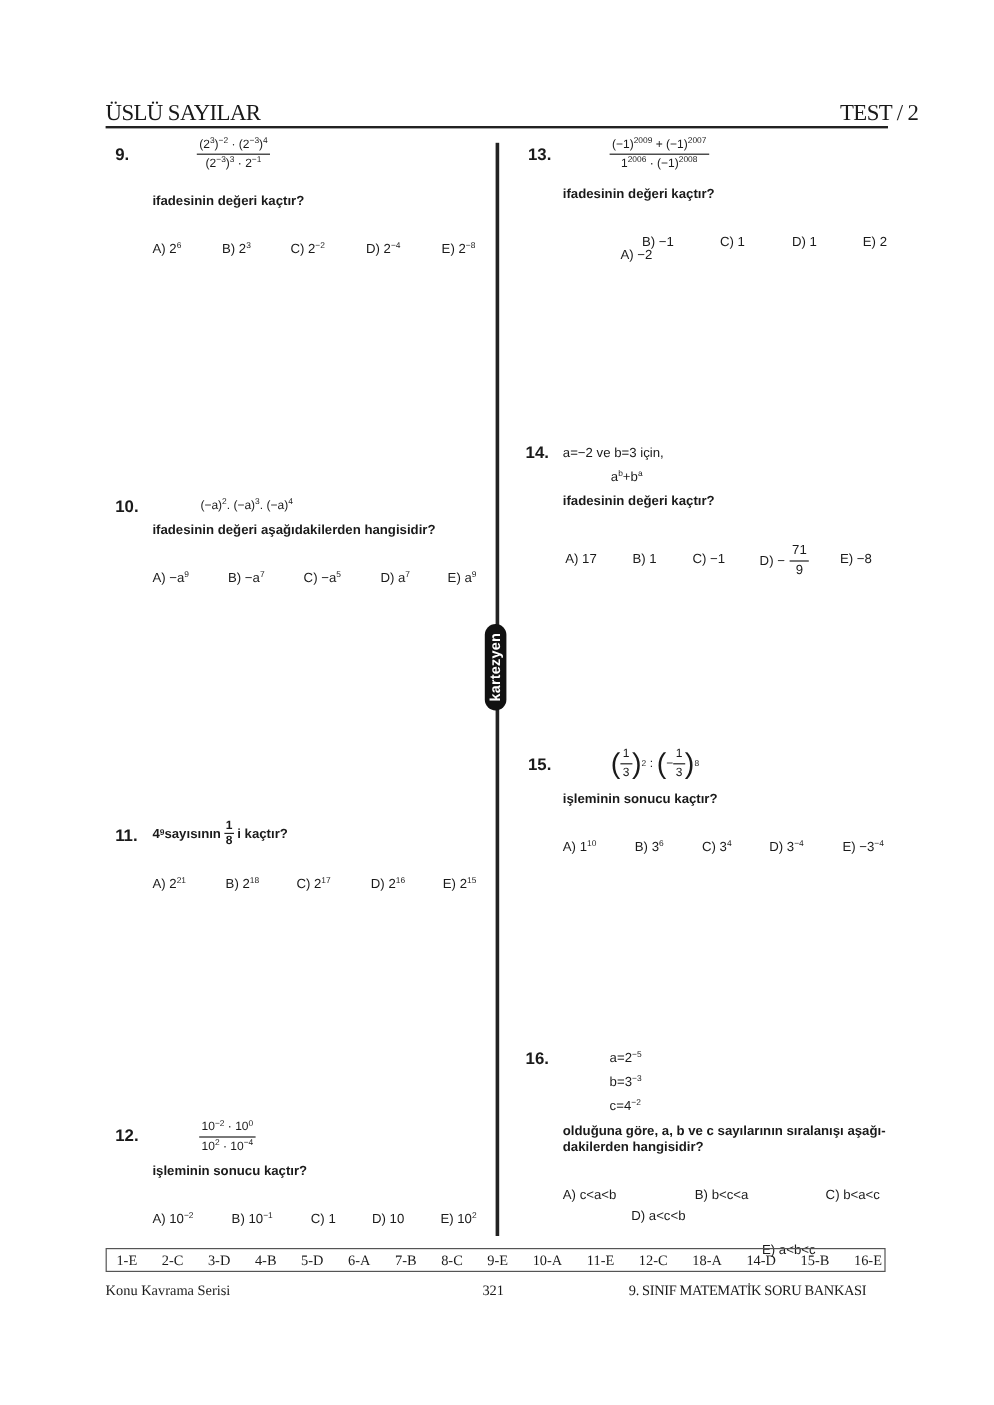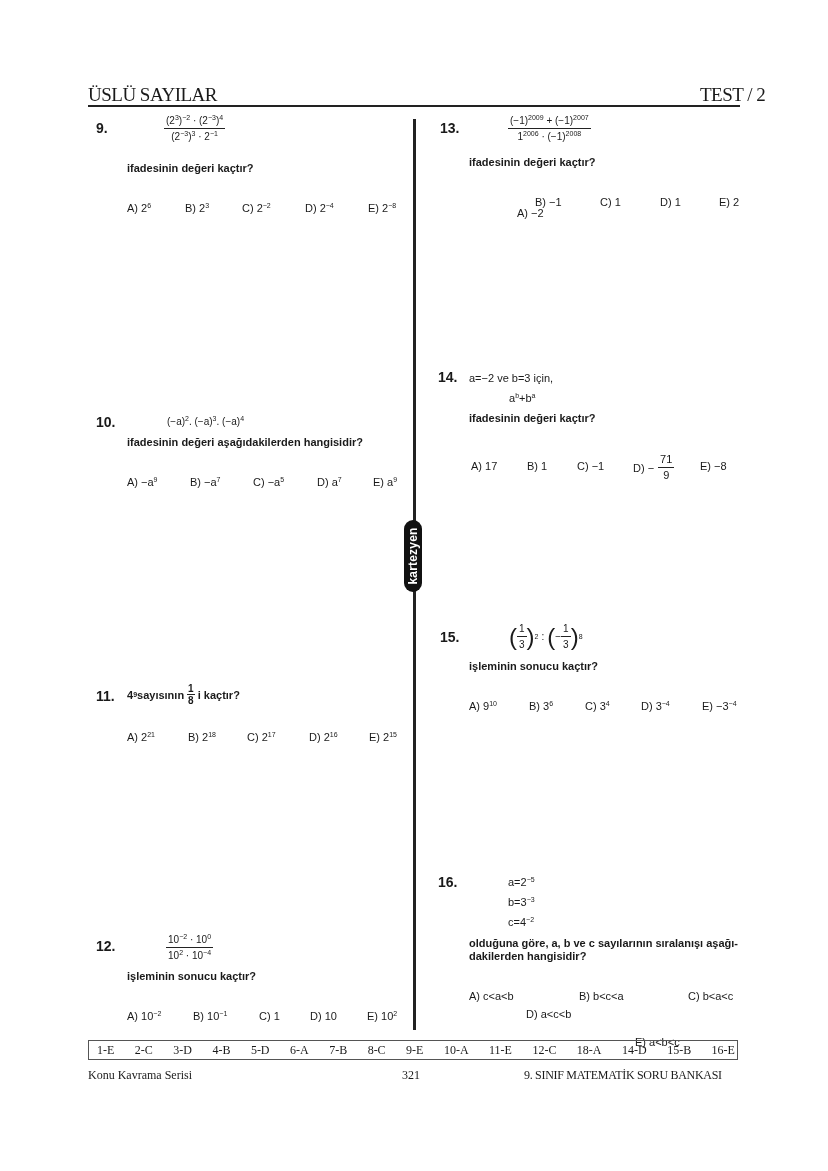--- a/index.html
+++ b/index.html
@@ -136,21 +136,21 @@
   <span class="paren">(</span>
     <span>−</span>
     <span class="frac">
       <span class="num">1</span>
       <span class="den">3</span>
     </span>
     <span class="paren">)</span>
     <sup style="vertical-align:12px">8</sup>
 </div>
 <div class="abs qtext" style="left:469px;top:660px;">işleminin sonucu kaçtır?</div>
-<div class="abs opt" style="left:469px;top:700px;"><span>A) 9</span><sup>10</sup></div>
+<div class="abs opt" style="left:469px;top:700px;"><span>A) 1</span><sup>10</sup></div>
 <div class="abs opt" style="left:529px;top:700px;"><span>B) 3</span><sup>6</sup></div>
 <div class="abs opt" style="left:585px;top:700px;"><span>C) 3</span><sup>4</sup></div>
 <div class="abs opt" style="left:641px;top:700px;"><span>D) 3</span><sup>−4</sup></div>
 <div class="abs opt" style="left:702px;top:700px;"><span>E) −3</span><sup>−4</sup></div>
 
 <div class="abs qnum" style="left:438px;top:874px;">16.</div>
 <div class="abs txt" style="left:508px;top:876px;"><span>a=2</span><sup>−5</sup></div>
 <div class="abs txt" style="left:508px;top:896px;"><span>b=3</span><sup>−3</sup></div>
 <div class="abs txt" style="left:508px;top:916px;"><span>c=4</span><sup>−2</sup></div>
 <div class="abs qtext" style="left:469px;top:937px;">olduğuna göre, a, b ve c sayılarının sıralanışı aşağı-</div>

